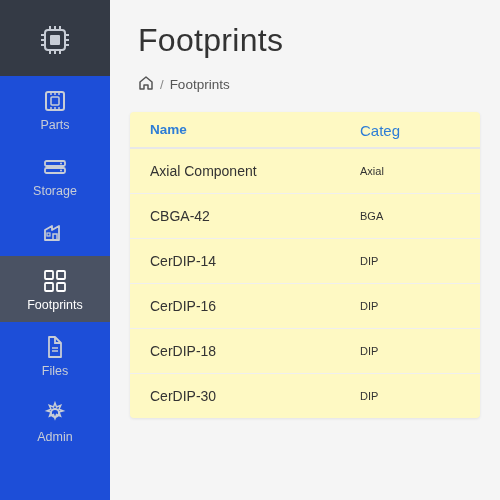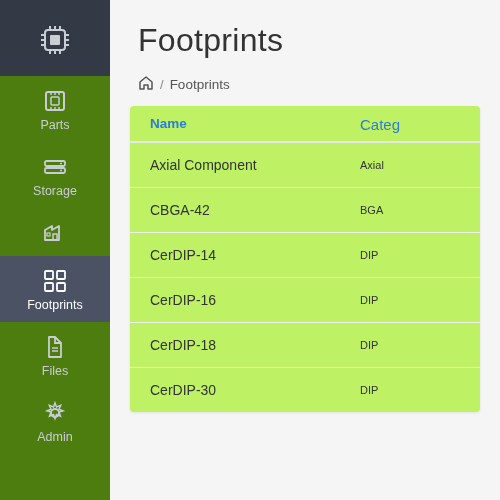--- a/index.html
+++ b/index.html
@@ -2,21 +2,21 @@
 <html><head>
   <meta charset="utf-8">
   <style>
     * { box-sizing: border-box; margin: 0; padding: 0; }
     body { font-family: 'Segoe UI', Arial, sans-serif; display: flex; width: 500px; height: 500px; overflow: hidden; background: #f5f5f5; }
 
     
     .sidebar {
       width: 110px;
       min-width: 110px;
-      background: #4d7c0f;
+      background: #1d4ed8;
       display: flex;
       flex-direction: column;
       align-items: center;
       padding-top: 0;
       height: 500px;
     }
     .sidebar-logo {
       width: 100%;
       display: flex;
       align-items: center;
@@ -82,22 +82,22 @@
     }
     .breadcrumb-home svg {
       width: 16px; height: 16px;
       color: #555;
     }
     .breadcrumb-sep { color: #888; font-size: 13px; }
     .breadcrumb-current { color: #555; }
 
     
     .table-container {
-      margin: 2px 20px;
-      background: #bef264;
+      margin: 8px 20px;
+      background: #fef9c3;
       border-radius: 4px;
       box-shadow: 0 1px 3px rgba(0,0,0,0.08);
       overflow: hidden;
     }
     .table-header {
       display: flex;
       border-bottom: 2px solid #e8e8e8;
       padding: 10px 20px 8px;
     }
     .th-name {

